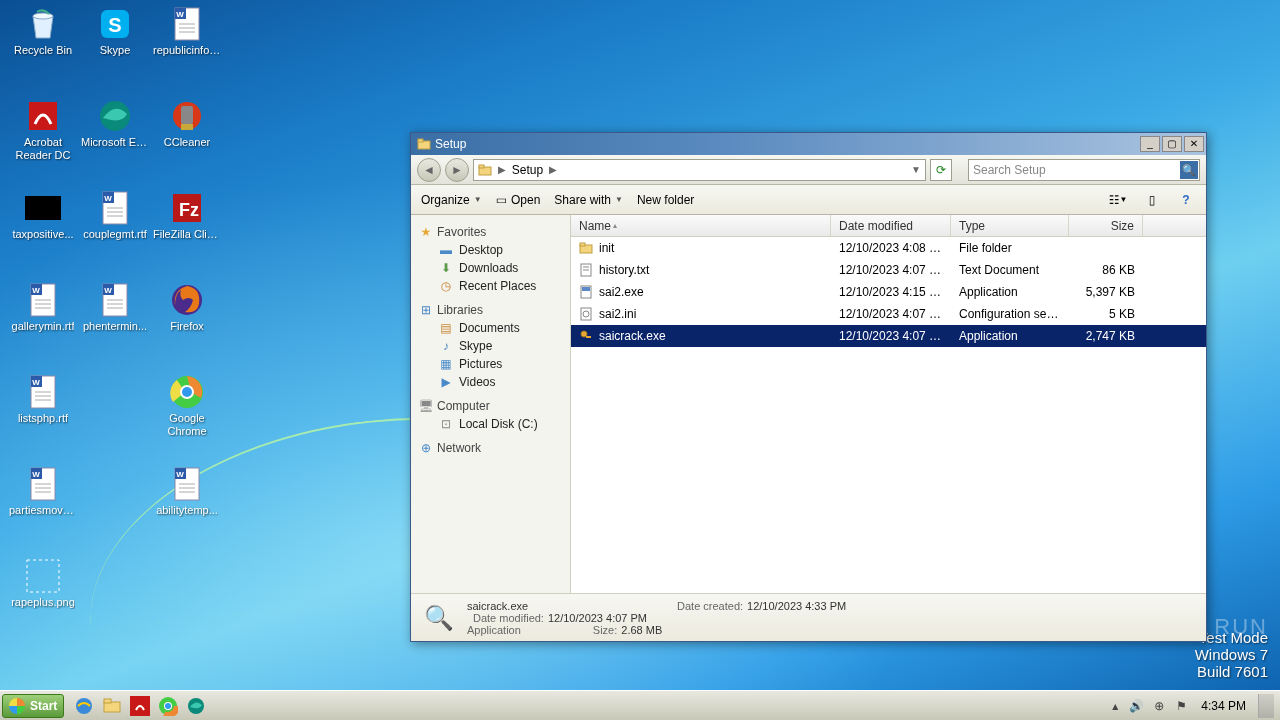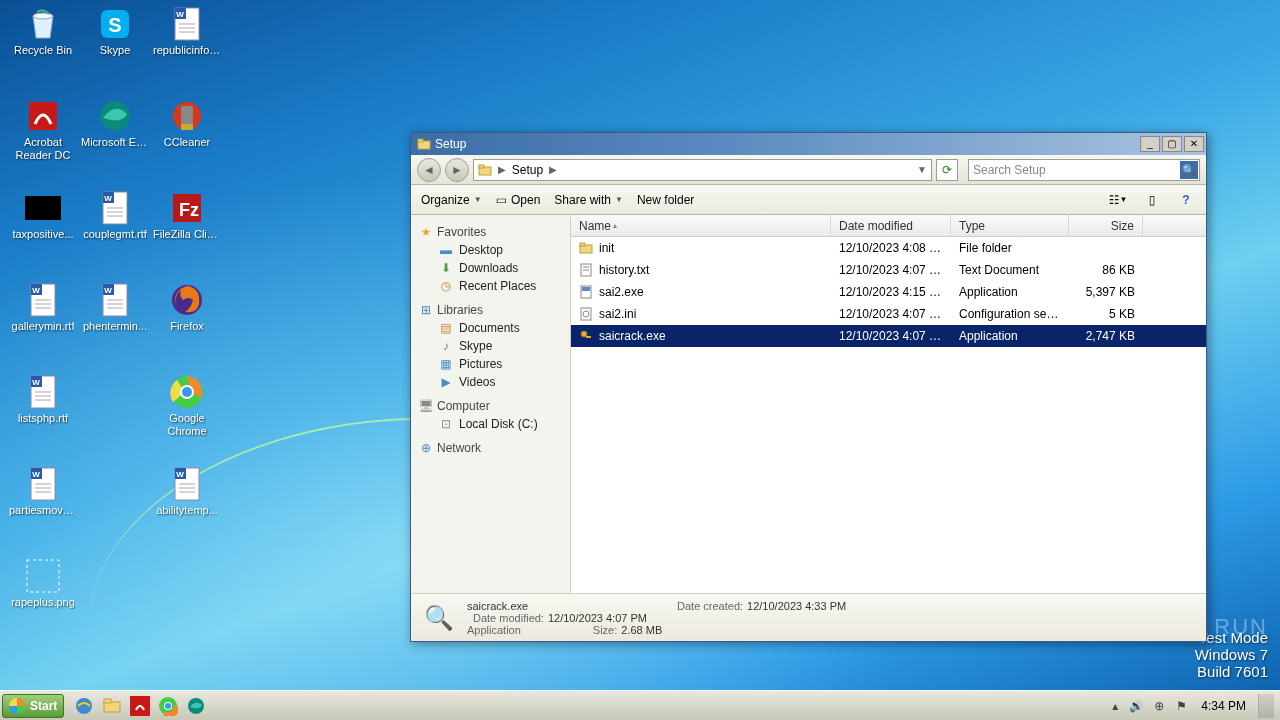--- a/index.html
+++ b/index.html
@@ -14,21 +14,21 @@
 .win { position: absolute; left: 410px; top: 132px; width: 797px; height: 510px; background: #ece9d8; border: 1px solid #3a5a8a; box-shadow: 2px 2px 10px rgba(0,0,0,0.4); display: flex; flex-direction: column; }
 .title-bar { height: 22px; background: linear-gradient(90deg, #3a6ea5 0%, #5b8bc0 40%, #aac4e0 100%); display: flex; align-items: center; padding: 0 2px 0 6px; color: #fff; font-size: 12px; }
 .title-bar .ticon{width:14px;height:14px;margin-right:4px;}
 .title-bar .spacer{flex:1;}
 .win-btn { width: 20px; height: 16px; margin-left: 2px; background: #d4d0c8; border: 1px solid #888; font-size: 10px; line-height: 14px; text-align:center; color:#000; cursor:pointer;}
 .nav-bar { height: 30px; background: linear-gradient(#f7f7f2,#e3e3da); border-bottom: 1px solid #b7b7a7; display: flex; align-items: center; padding: 0 6px; gap:4px;}
 .nav-btn { width: 24px; height: 24px; border-radius: 50%; background: linear-gradient(#e8e8e0,#c8c8b8); border:1px solid #a0a090; cursor:pointer; display:flex;align-items:center;justify-content:center;font-size:12px;color:#666;}
 .address { flex: 1; height: 22px; background: #fff; border: 1px solid #9f9f8f; display: flex; align-items:center; padding: 0 4px; font-size: 12px; gap:6px;}
 .address .arrow{color:#666;font-size:10px;}
 .refresh{width:22px;height:22px;background:#fff;border:1px solid #9f9f8f;display:flex;align-items:center;justify-content:center;font-size:12px;color:#2a8a2a;}
-.search-box { width: 232px; height: 22px; background: #fff; border: 1px solid #9f9f8f; display: flex; align-items:center; padding: 0 4px; font-size: 12px; color:#888; margin-left:6px; position:relative;}
+.search-box { width: 232px; height: 22px; background: #fff; border: 1px solid #9f9f8f; display: flex; align-items:center; padding: 0 4px; font-size: 12px; color:#888; margin-left:12px; position:relative;}
 .search-box .sbtn{position:absolute;right:1px;top:1px;width:18px;height:18px;background:#3a6ea5;color:#fff;font-size:11px;text-align:center;line-height:18px;}
 .toolbar { height: 30px; background: linear-gradient(#f7f7f2,#eceade); border-bottom: 1px solid #b7b7a7; display: flex; align-items: center; padding: 0 10px; font-size: 12px; gap: 14px;}
 .tbtn{cursor:pointer;display:flex;align-items:center;gap:4px;}
 .tbtn .dd{font-size:8px;color:#555;}
 .toolbar .tspacer{flex:1;}
 .tool-ic{width:20px;height:20px;display:flex;align-items:center;justify-content:center;cursor:pointer;}
 .body-area { flex: 1; display: flex; background:#fff;}
 .nav-pane { width: 160px; background: #f4f4ef; border-right: 1px solid #d0d0c0; padding: 6px 0; font-size: 12px; overflow:hidden;}
 .np-group{margin: 2px 0 6px 8px;}
 .np-hdr{display:flex;align-items:center;gap:4px;cursor:pointer;padding:2px 0;color:#444;}

